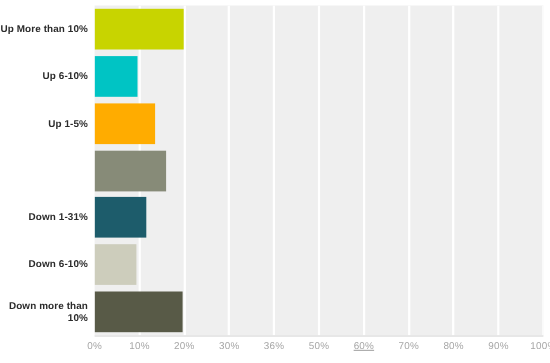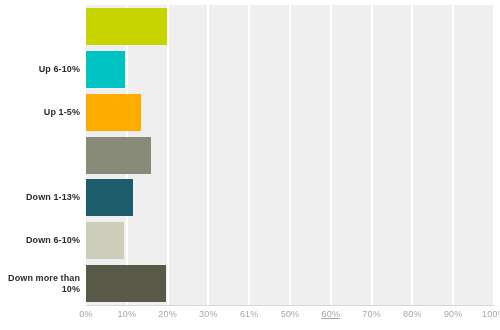--- a/index.html
+++ b/index.html
@@ -94,23 +94,24 @@
     white-space: nowrap;
     letter-spacing: 0.2px;
   }
 </style>
 </head>
 <body>
 
 <div id="chart-root">
 
   <div id="category-axis">
+      <div class="cat-label" style="top: 0px; height: 42.8571px; color: rgb(43, 43, 43);">Up More than 10%</div>
       <div class="cat-label" style="top: 42.8571px; height: 42.8571px; color: rgb(43, 43, 43);">Up 6-10%</div>
       <div class="cat-label" style="top: 85.7143px; height: 42.8571px; color: rgb(43, 43, 43); padding-left: 42px;">Up 1-5%</div>
-      <div class="cat-label" style="top: 171.429px; height: 42.8571px; color: rgb(43, 43, 43);">Down 1-13%</div>
+      <div class="cat-label" style="top: 171.429px; height: 42.8571px; color: rgb(43, 43, 43);">Down 1-31%</div>
       <div class="cat-label" style="top: 214.286px; height: 42.8571px; color: rgb(43, 43, 43);">Down 6-10%</div>
       <div class="cat-label" style="top: 257.143px; height: 42.8571px; color: rgb(43, 43, 43);">Down more than 10%</div>
     </div>
 
   <div id="plot-area" style="background: rgb(239, 239, 239);">
       <div class="gridline" style="left: 39.8px; background: rgb(255, 255, 255);"></div>
       <div class="gridline" style="left: 80.6px; background: rgb(255, 255, 255);"></div>
       <div class="gridline" style="left: 121.4px; background: rgb(255, 255, 255);"></div>
       <div class="gridline" style="left: 162.2px; background: rgb(255, 255, 255);"></div>
       <div class="gridline" style="left: 203px; background: rgb(255, 255, 255);"></div>
@@ -127,21 +128,21 @@
       <div class="bar" title="Down 6-10%: 9.3%" style="top: 217.214px; width: 37.944px; background: rgb(205, 205, 188);"></div>
       <div class="bar" title="Down more than 10%: 19.6%" style="top: 260.071px; width: 79.968px; background: rgb(88, 90, 71);"></div>
     </div>
 
   <div id="x-axis-line"></div>
   <div id="x-axis">
       <div class="tick-label" style="left: 86px; color: rgb(166, 166, 166);">0%</div>
       <div class="tick-label" style="left: 126.8px; color: rgb(166, 166, 166);">10%</div>
       <div class="tick-label" style="left: 167.6px; color: rgb(166, 166, 166);">20%</div>
       <div class="tick-label" style="left: 208.4px; color: rgb(166, 166, 166);">30%</div>
-      <div class="tick-label" style="left: 249.2px; color: rgb(166, 166, 166);">61%</div>
+      <div class="tick-label" style="left: 249.2px; color: rgb(166, 166, 166);">36%</div>
       <div class="tick-label" style="left: 290px; color: rgb(166, 166, 166);">50%</div>
       <div class="tick-label" style="left: 330.8px; color: rgb(166, 166, 166); text-decoration: underline;">60%</div>
       <div class="tick-label" style="left: 371.6px; color: rgb(166, 166, 166);">70%</div>
       <div class="tick-label" style="left: 412.4px; color: rgb(166, 166, 166);">80%</div>
       <div class="tick-label" style="left: 453.2px; color: rgb(166, 166, 166);">90%</div>
       <div class="tick-label" style="left: 494px; color: rgb(166, 166, 166);">100%</div>
     </div>
 
 </div>
 

